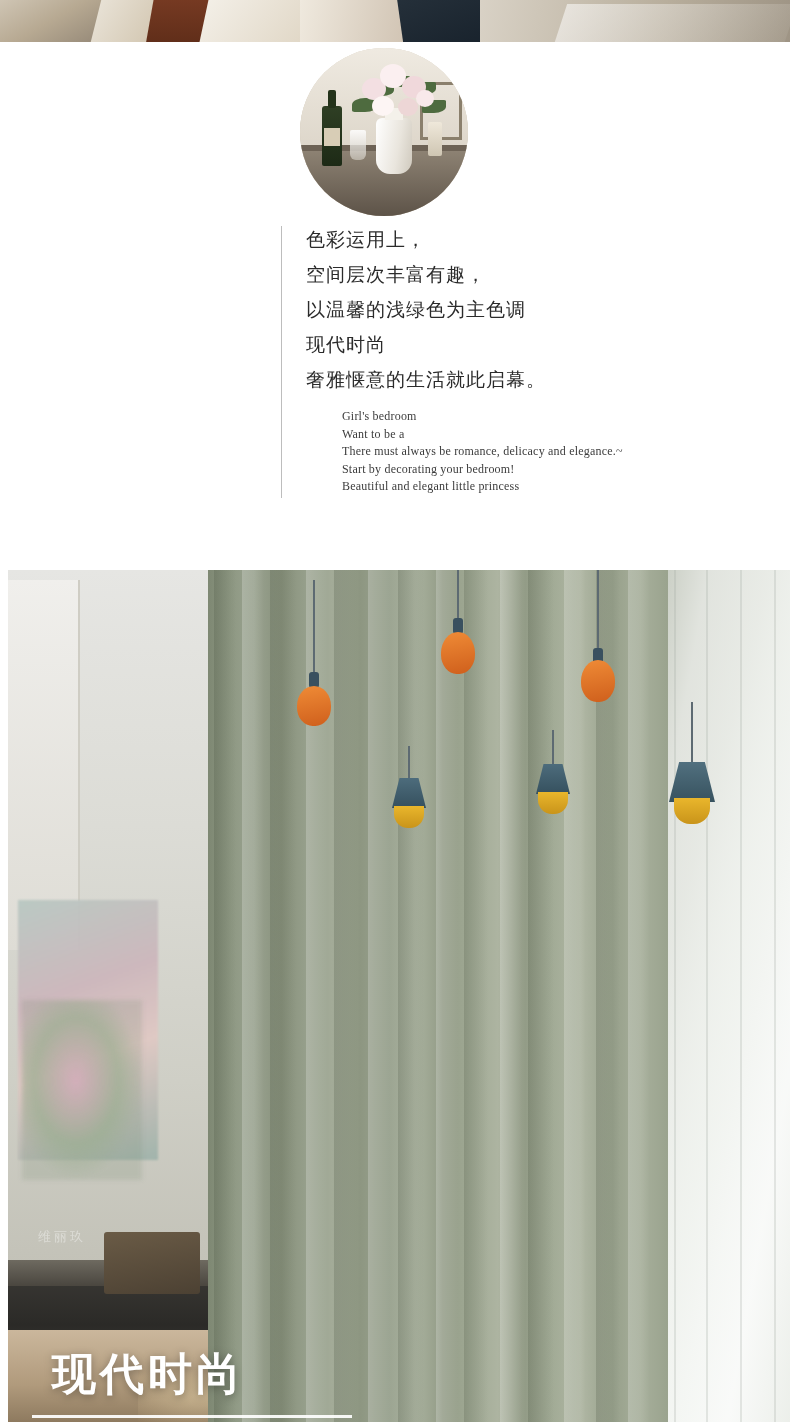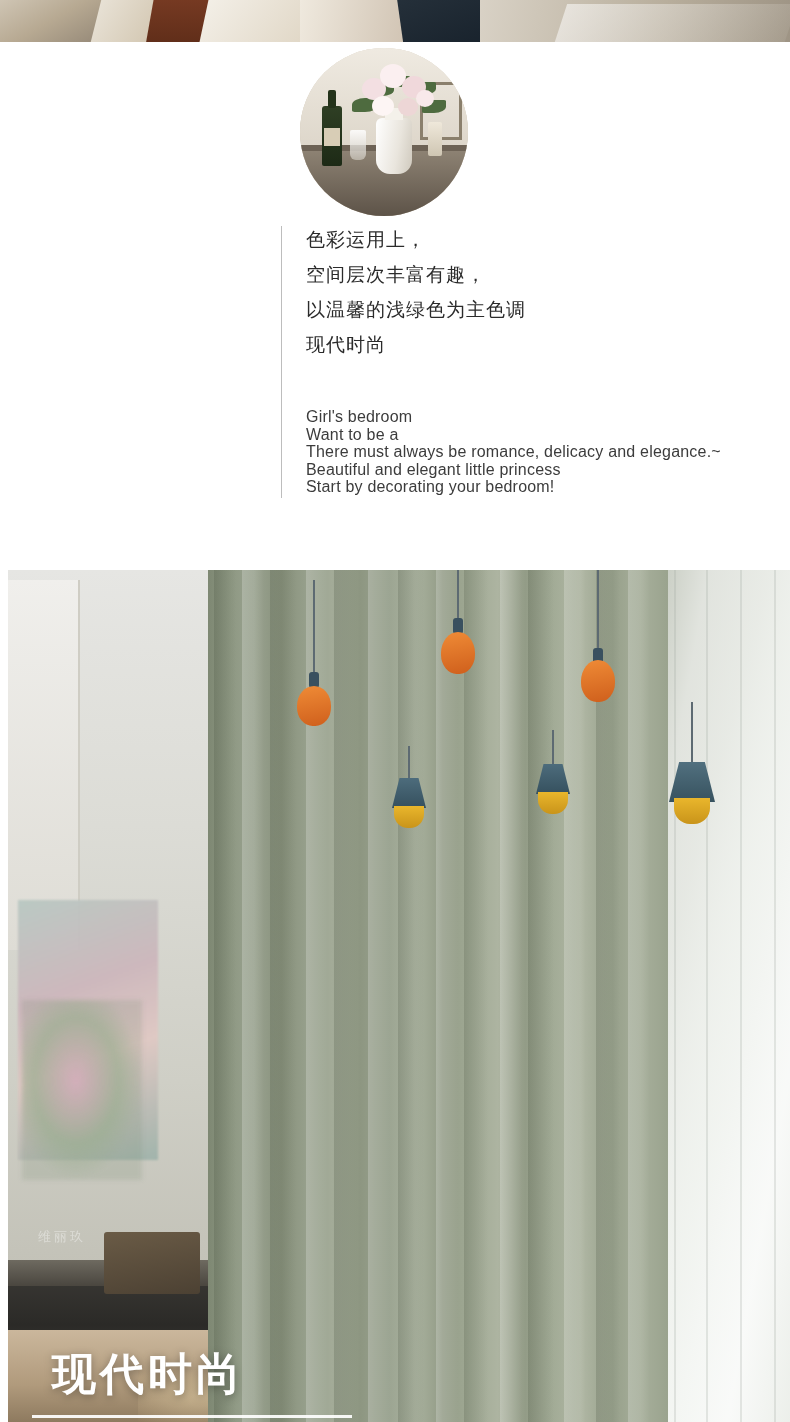--- a/index.html
+++ b/index.html
@@ -177,25 +177,26 @@
     letter-spacing: 1px;
     font-family: Liberation Mono, monospace;
   }
   .en-lines {
     position: absolute;
     left: 306px;
     top: 408px;
     width: 430px;
   }
   .en-line {
-    font-size: 16px;
+    font-size: 12px;
     line-height: 17.5px;
     color: #3c3c3c;
     letter-spacing: 0.2px;
-    font-family: Liberation Sans, sans-serif;
+    font-family: Liberation Serif, serif;
+    margin-left: 36px;
   }
 
   
   .photo-section {
     position: absolute;
     left: 8px;
     top: 570px;
     width: 790px;
     height: 852px;
     overflow: hidden;
@@ -402,28 +403,29 @@
       </div>
     </div>
 
     <div class="text-rule"></div>
 
     <div class="cn-lines">
       <div class="cn-line">色彩运用上，</div>
       <div class="cn-line">空间层次丰富有趣，</div>
       <div class="cn-line">以温馨的浅绿色为主色调</div>
       <div class="cn-line">现代时尚</div>
+      <div class="cn-line">奢雅惬意的生活就此启幕。</div>
     </div>
 
     <div class="en-lines">
       <div class="en-line">Girl's bedroom</div>
       <div class="en-line">Want to be a</div>
       <div class="en-line">There must always be romance, delicacy and elegance.~</div>
+      <div class="en-line">Start by decorating your bedroom!</div>
       <div class="en-line">Beautiful and elegant little princess</div>
-      <div class="en-line">Start by decorating your bedroom!</div>
     </div>
   </div>
 
   <div class="photo-section">
 
     <div class="room-bg"></div>
     <div class="room-left-wall"></div>
     <div class="room-left-panel"></div>
     <div class="room-art"></div>
     <div class="room-plant"></div>

